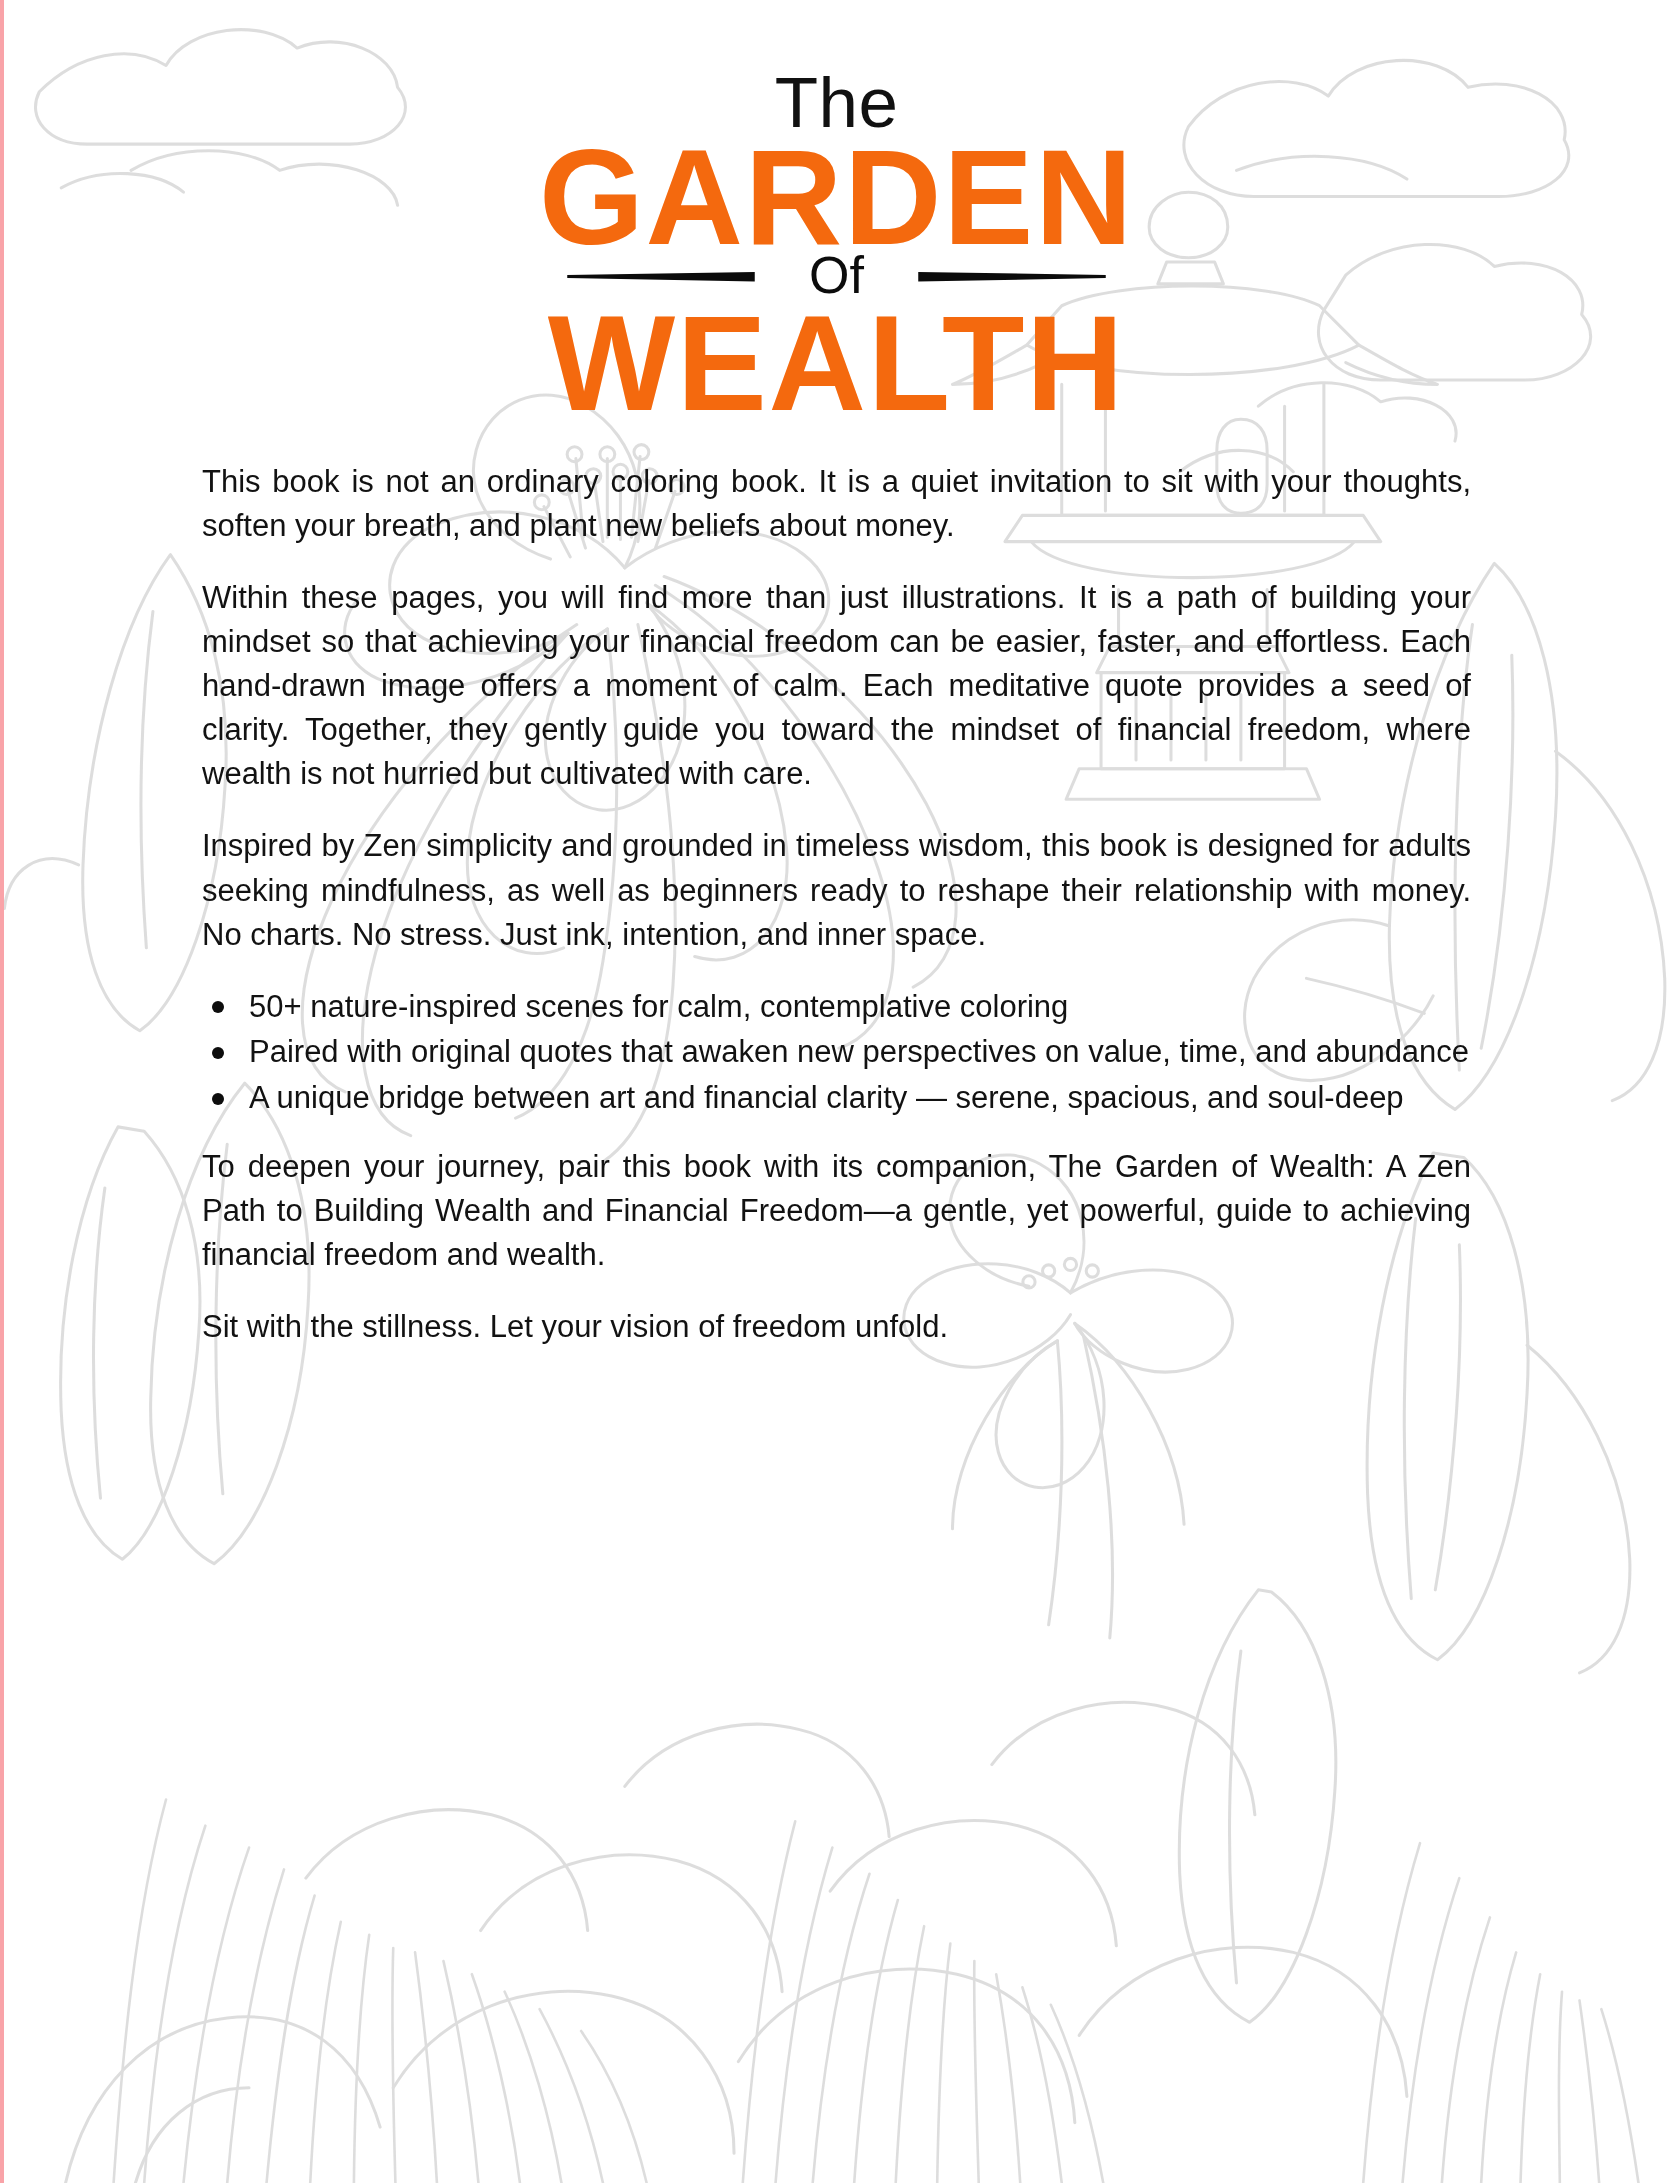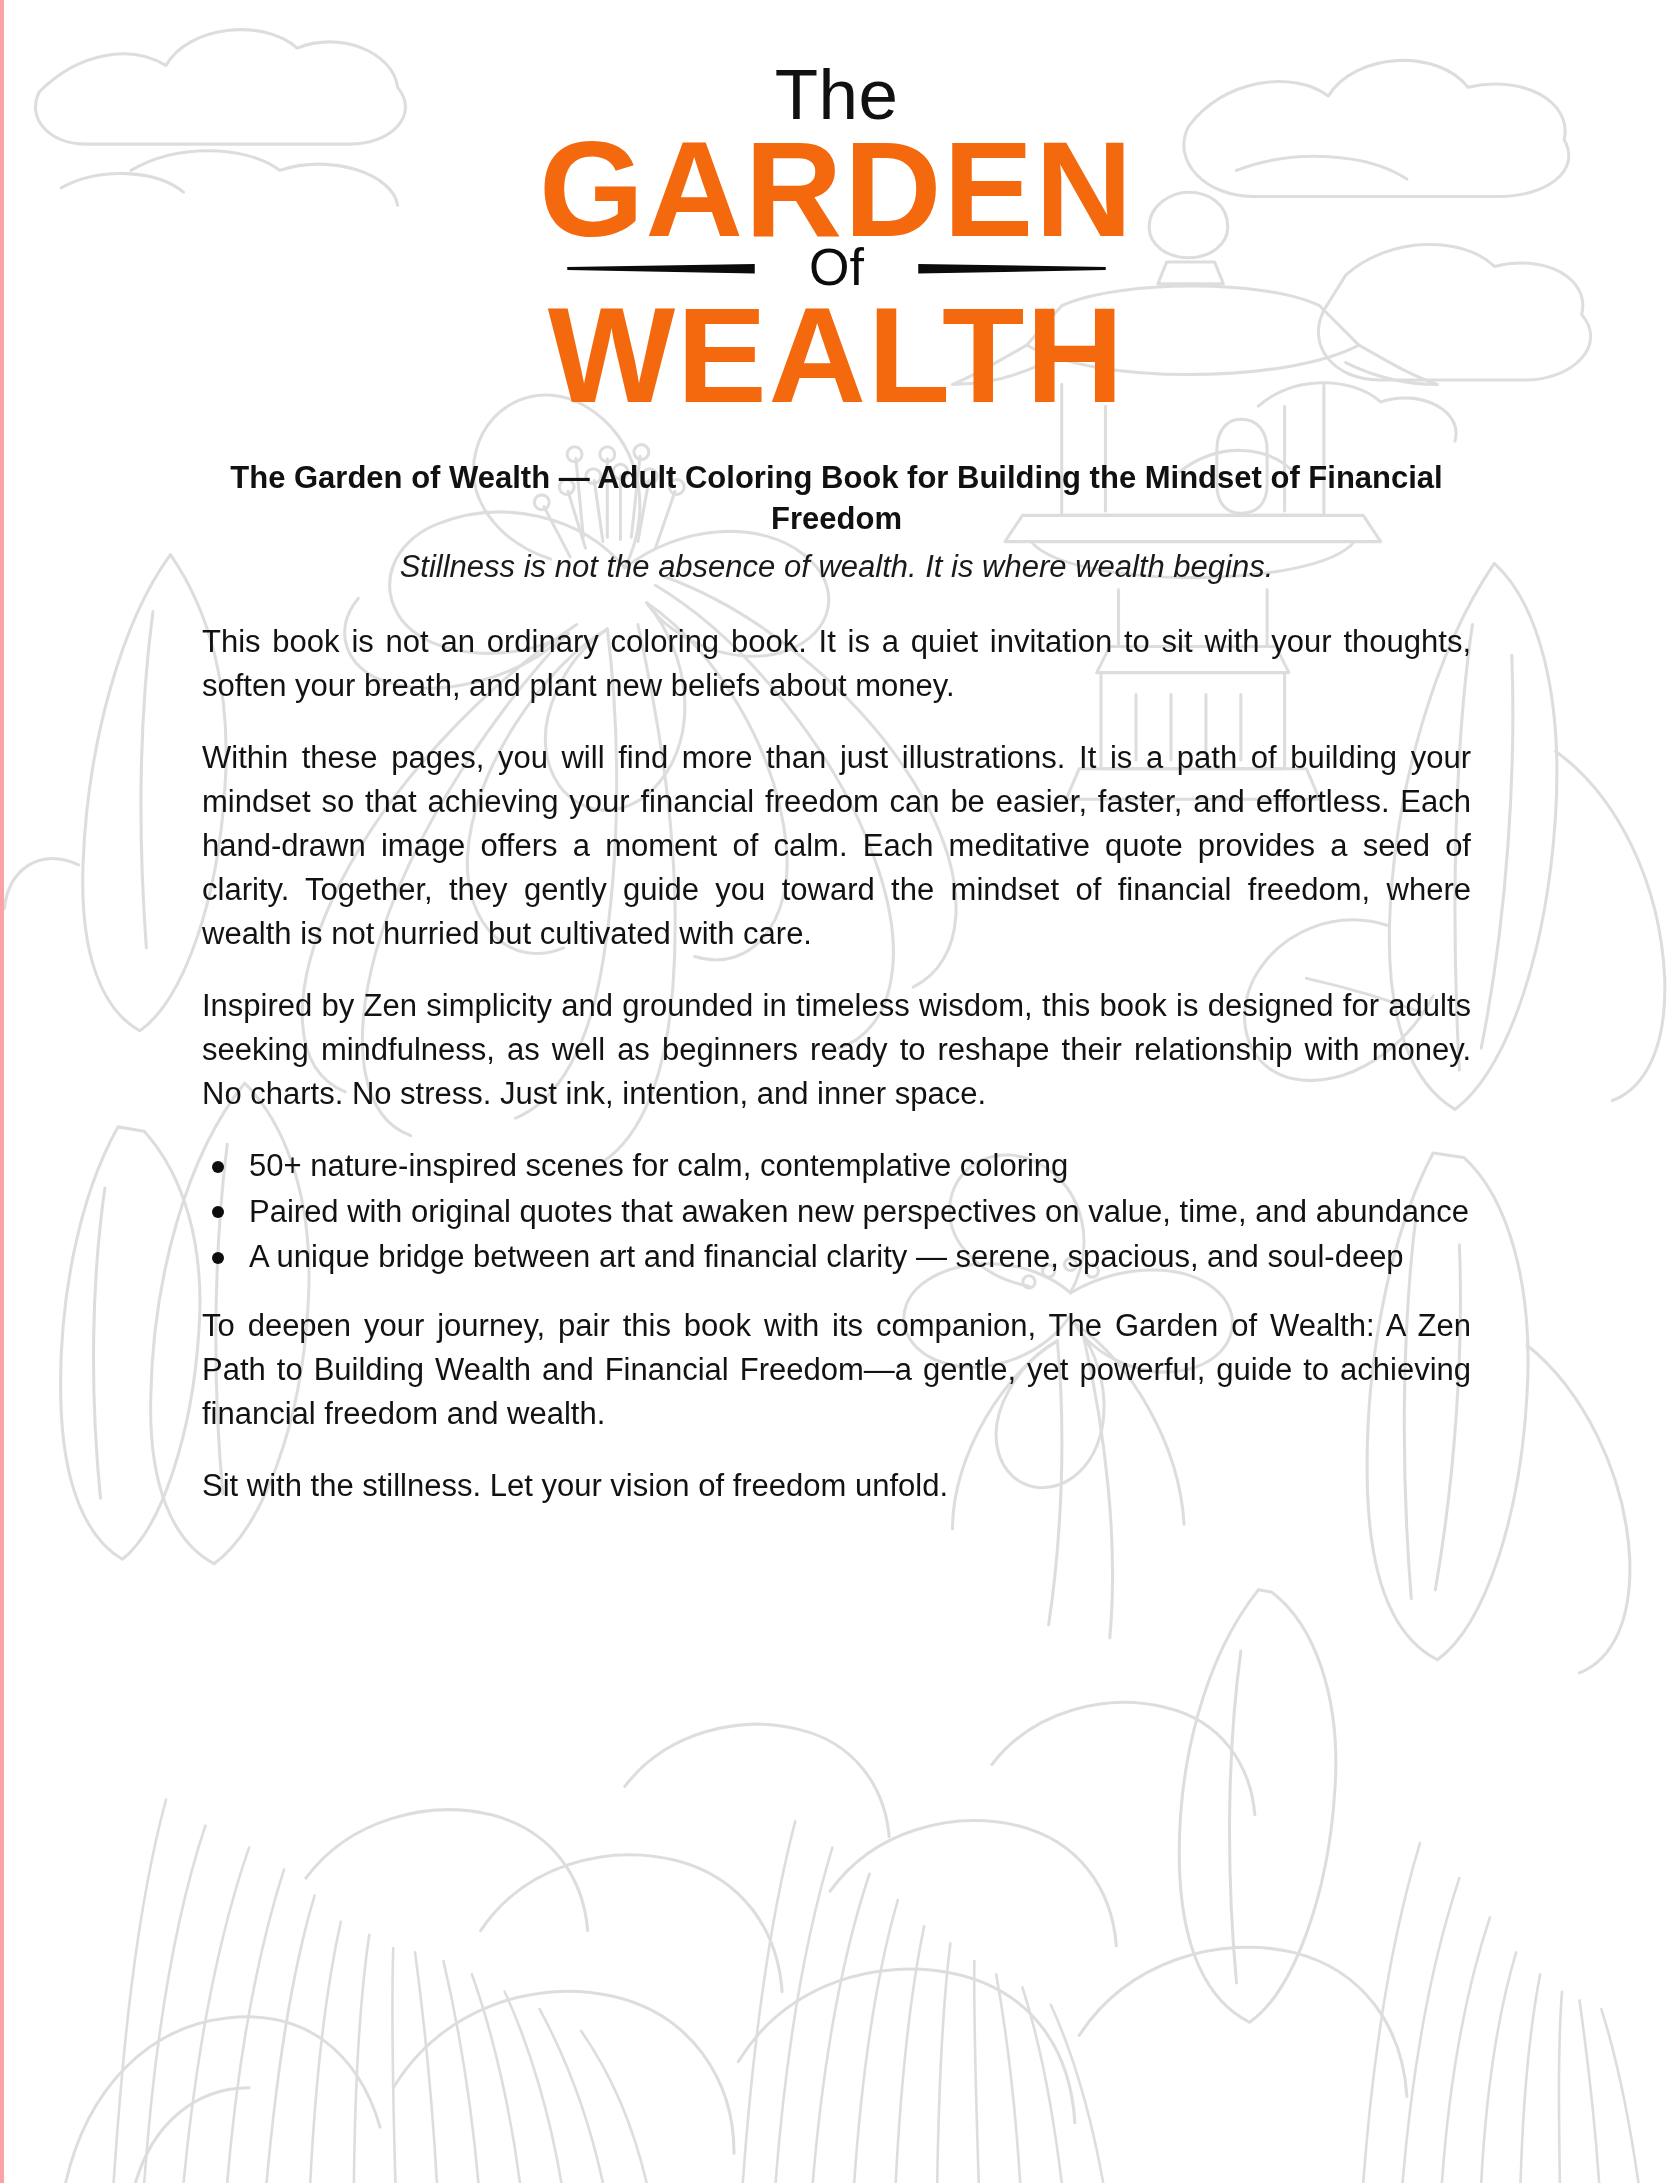--- a/index.html
+++ b/index.html
@@ -37,21 +37,21 @@
     height: 100%;
     z-index: 0;
     pointer-events: none;
   }
   .bg-art svg { display: block; width: 100%; height: 100%; }
 
   
   .content {
     position: relative;
     z-index: 2;
-    padding: 4px;
+    padding: 12px;
   }
 
   .title-block {
     text-align: center;
     padding-top: 57px;
   }
 
   .title-the {
     font-size: 71px;
     line-height: 0.95;
@@ -350,24 +350,20 @@
         <div class="of-rule">
           <svg width="188" height="9.6" viewBox="0 0 430 22" xmlns="http://www.w3.org/2000/svg">
             <polygon points="0,0 430,7 430,14 0,22" fill="#0b0b0b"></polygon>
           </svg>
         </div>
       </div>
 
       <div class="title-wealth">WEALTH</div>
     </div>
 
-    <div class="subtitle-block">
-      <div class="subtitle">The Garden of Wealth — Adult Coloring Book for Building the Mindset of Financial Freedom</div>
-      <div class="tagline">Stillness is not the absence of wealth. It is where wealth begins.</div>
-    </div>
 
     <div class="body-block">
 
       <p class="body-para">This book is not an ordinary coloring book. It is a quiet invitation to sit with your thoughts, soften your breath, and plant new beliefs about money.</p>
 
       <p class="body-para">Within these pages, you will find more than just illustrations. It is a path of building your mindset so that achieving your financial freedom can be easier, faster, and effortless. Each hand-drawn image offers a moment of calm. Each meditative quote provides a seed of clarity. Together, they gently guide you toward the mindset of financial freedom, where wealth is not hurried but cultivated with care.</p>
 
       <p class="body-para">Inspired by Zen simplicity and grounded in timeless wisdom, this book is designed for adults seeking mindfulness, as well as beginners ready to reshape their relationship with money. No charts. No stress. Just ink, intention, and inner space.</p>
 
       <ul class="feature-list">

